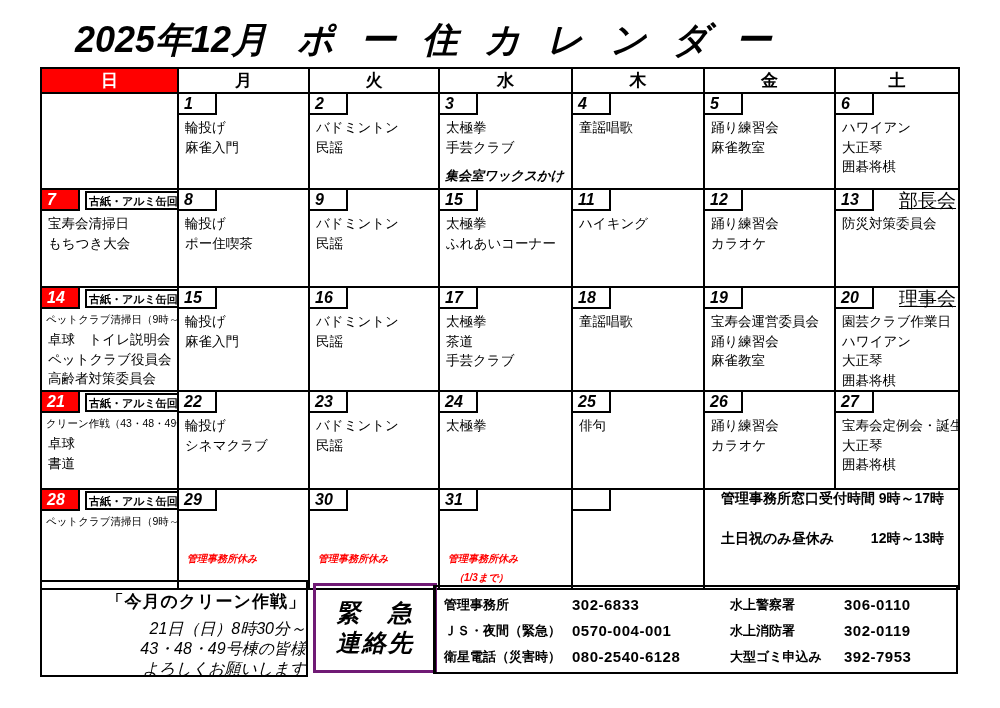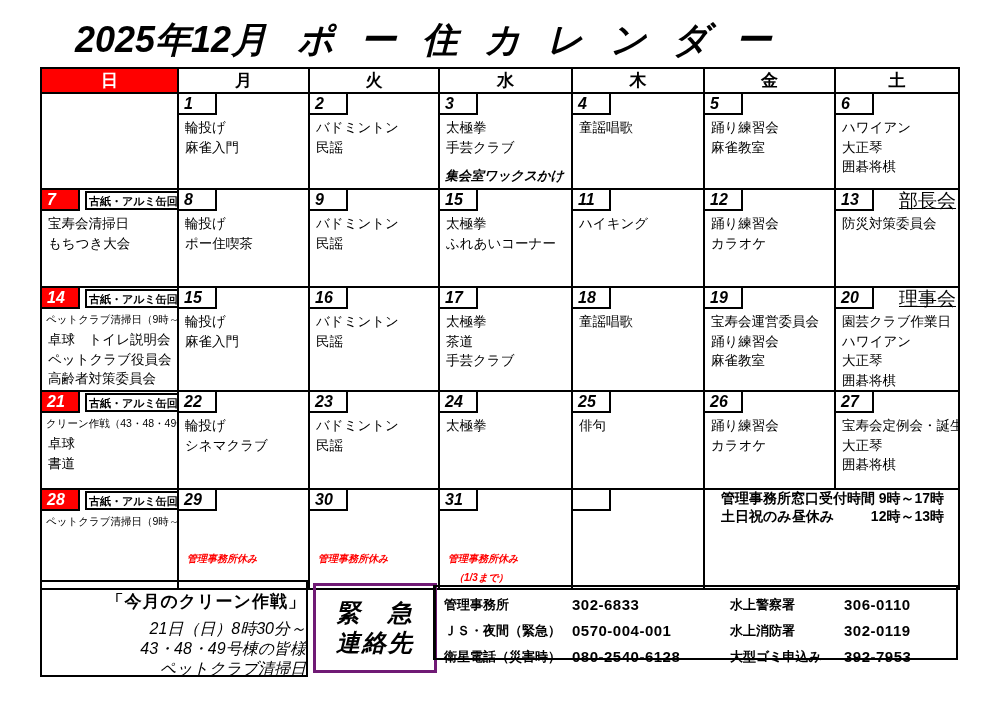--- a/index.html
+++ b/index.html
@@ -43,35 +43,35 @@
   .red-note { color:var(--red); font-weight:bold; font-style:italic; font-size:10px;
               line-height:19px; padding-left:8px; margin-top:38px; white-space:nowrap; }
   .red-note + .red-note { margin-top:0; padding-left:14px; }
   .bottom-note { position:absolute; left:5px; bottom:3px; font-weight:bold; font-style:italic;
                  font-size:13px; white-space:nowrap; }
 
   
   td.office { vertical-align:middle; }
   .oh-row { display:flex; justify-content:space-between; padding:0 14px 0 16px;
             font-size:14px; font-weight:bold; white-space:nowrap; }
-  .oh-row + .oh-row { }
+  .oh-row + .oh-row { margin-top:22px; }
 
   
   .clean-box { position:absolute; left:40px; top:580px; width:268px; height:97px;
                border:2px solid #000; text-align:right; }
   .clean-head { font-size:17px; font-weight:bold; margin-top:8px; letter-spacing:1px; }
   .clean-line { font-size:16px; font-weight:normal; font-style:italic; line-height:20px; }
   .clean-lines { margin-top:6px; }
 
   .emg-box { position:absolute; left:313px; top:583px; width:124px; height:90px;
              border:3px solid #701a75; display:flex; flex-direction:column; justify-content:center;
              text-align:center; }
   .emg-line { font-size:24px; font-weight:bold; font-style:italic; line-height:30px; letter-spacing:2px; }
 
-  .contacts-box { position:absolute; left:433px; top:585px; width:525px; height:75px;
+  .contacts-box { position:absolute; left:433px; top:585px; width:525px; height:89px;
                   border:2px solid #000; border-left:3px solid #000; }
   .contacts { display:grid; grid-template-columns:128px 158px 114px 110px;
               grid-auto-rows:26px; align-items:center; padding:4px 0 0 8px; }
   .c-label { font-size:13px; font-weight:bold; line-height:13px; }
   .c-number { font-size:15px; font-weight:bold; letter-spacing:0.5px; }
 </style>
 </head>
 <body>
 
 <div class="page">
@@ -337,21 +337,21 @@
           </td>
         </tr>
       </tbody>
   </table>
 
   <div class="clean-box">
     <div class="clean-head">「今月のクリーン作戦」</div>
     <div class="clean-lines">
         <div class="clean-line">21日（日）8時30分～</div>
         <div class="clean-line">43・48・49号棟の皆様</div>
-        <div class="clean-line">ペットクラブ清掃日</div>
+        <div class="clean-line">よろしくお願いします</div>
       </div>
   </div>
 
   <div class="emg-box">
     <div class="emg-line">緊　急</div>
     <div class="emg-line">連絡先</div>
   </div>
 
   <div class="contacts-box">
     <div class="contacts">

